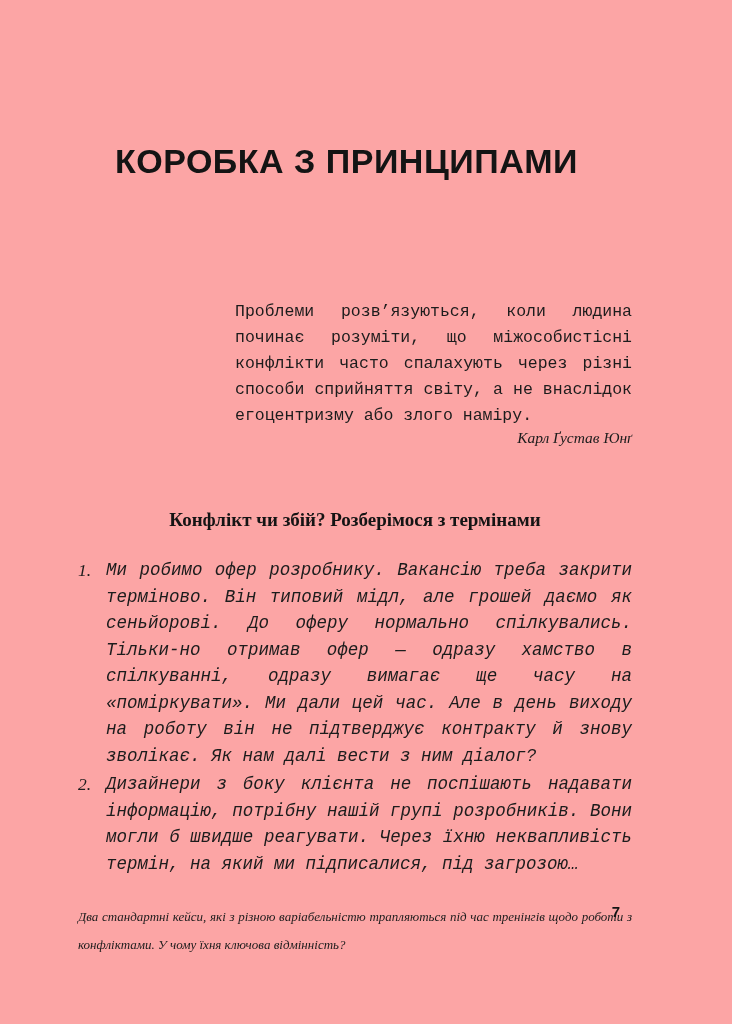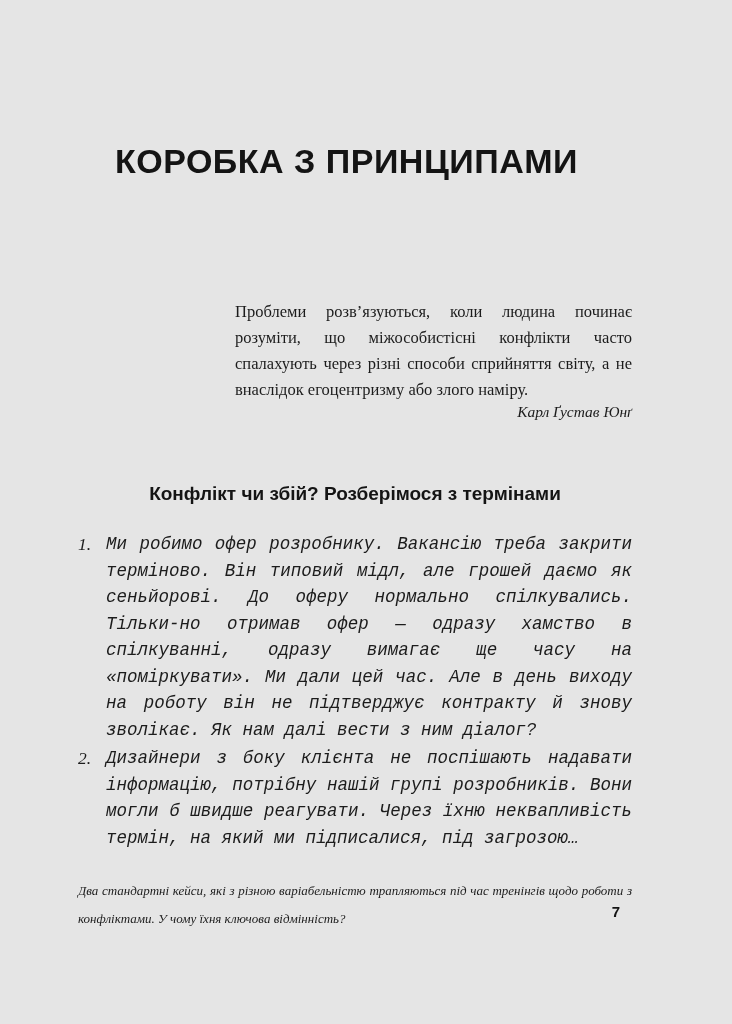--- a/index.html
+++ b/index.html
@@ -4,21 +4,21 @@
 <style>
   html, body {
     margin: 0;
     padding: 0;
     background: #ffffff;
   }
   .page {
     position: relative;
     width: 732px;
     height: 1024px;
-    background: #e5e5e5;
+    background: #fca5a5;
     overflow: hidden;
     color: #1c1c1c;
   }
   .content {
     position: absolute;
     left: 78px;
     right: 100px;
     top: 0;
   }
   .chapter-title {
@@ -27,39 +27,39 @@
     font-size: 34px;
     letter-spacing: 0.5px;
     color: #141414;
     margin: 142px 0 0 37px;
     line-height: 1.15;
   }
   .epigraph {
     margin-top: 118px;
     margin-left: 157px;
     width: 397px;
-    font-family: Liberation Serif, serif;
+    font-family: Liberation Mono, monospace;
     font-size: 16.5px;
     line-height: 26px;
     text-align: justify;
     color: #1c1c1c;
   }
   .epigraph-attribution {
     margin-top: 0;
     width: 554px;
     text-align: right;
     font-family: "Liberation Serif", serif;
     font-style: italic;
     font-size: 15.5px;
     color: #1c1c1c;
   }
   .section-heading {
     margin-top: 62px;
     text-align: center;
-    font-family: Liberation Sans, sans-serif;
+    font-family: Liberation Serif, serif;
     font-weight: 700;
     font-size: 19px;
     color: #141414;
   }
   .case-list {
     margin-top: 26px;
     font-family: "Liberation Serif", serif;
     font-style: italic;
     font-size: 17.5px;
     line-height: 26.5px;

